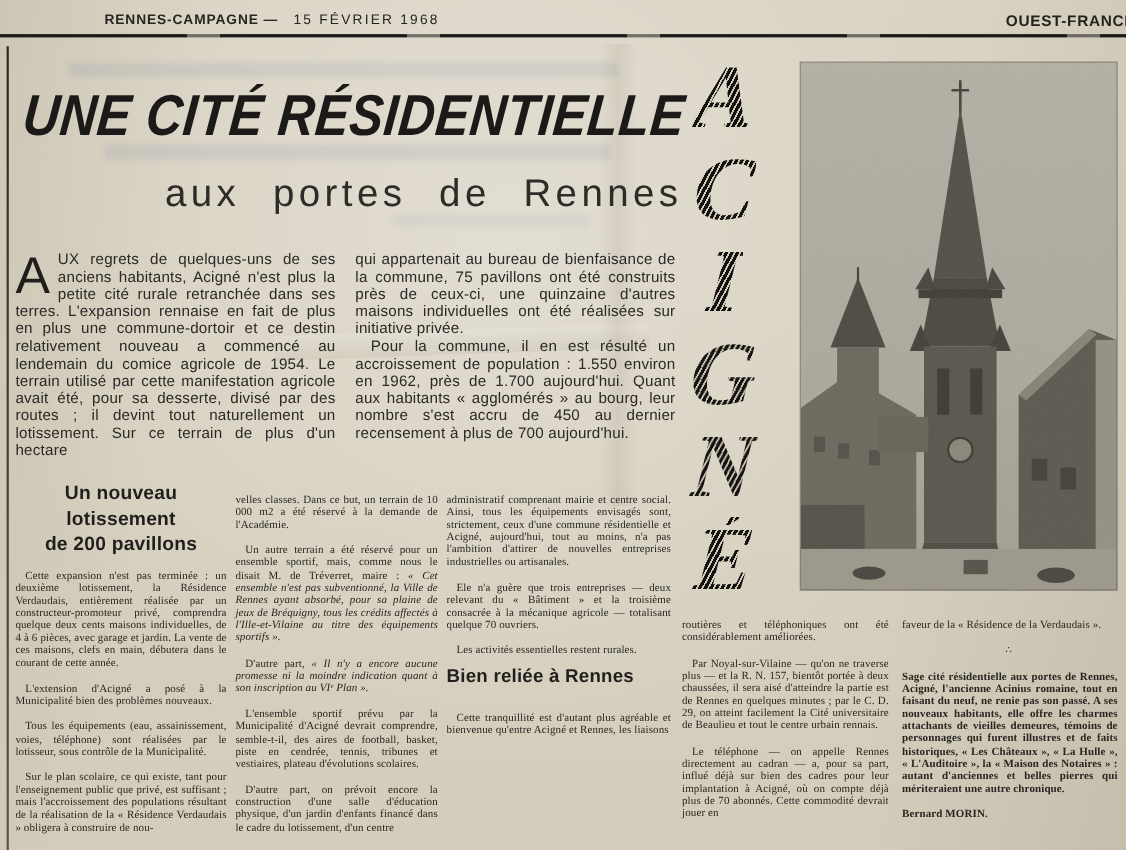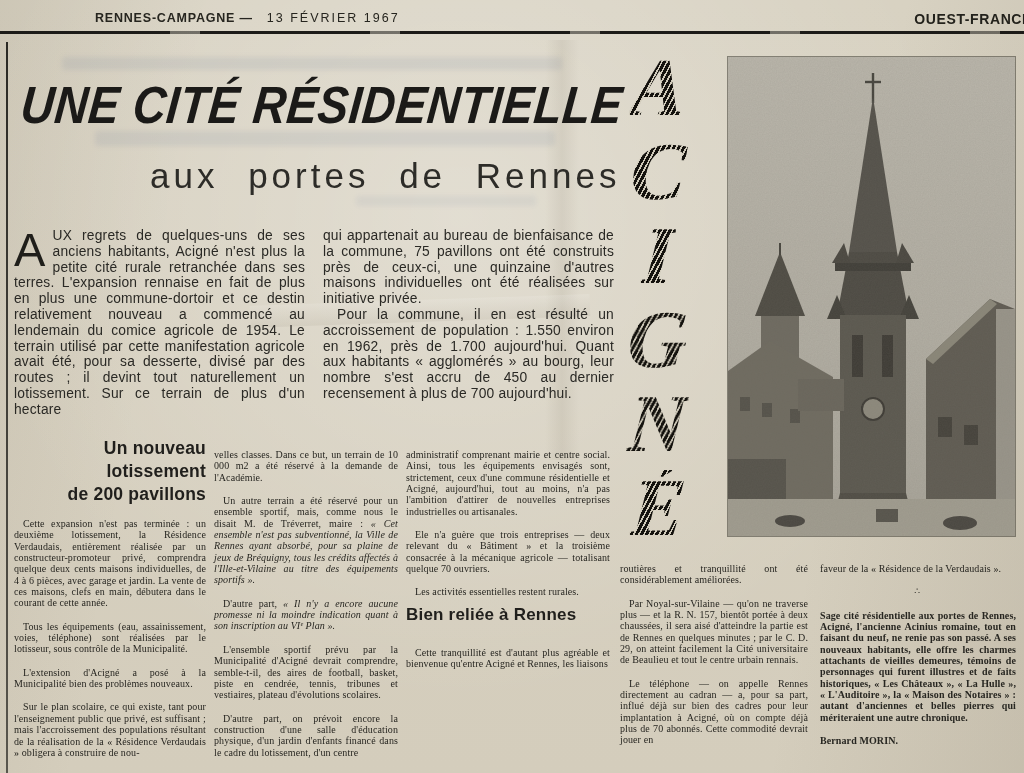--- a/index.html
+++ b/index.html
@@ -65,38 +65,38 @@
   .bcol{position:absolute; text-align:justify; font-size:10px; line-height:11.35px;
     color:#272621; letter-spacing:0.1px;}
   .bcol p{margin:12px 0 2px 0; text-indent:9px;}
   .bcol p.cont{text-indent:0;}
   .col1{left:14px;  top:437px; width:192px;}
   .col2{left:214px; top:437px; width:184px;}
   .col3{left:406px; top:437px; width:204px;}
   .col4{left:620px; top:551px; width:188px;}
   .col5{left:820px; top:551px; width:196px;}
   .sec-heading{font-family:"Liberation Sans",sans-serif; font-weight:700; font-size:17.5px;
-    line-height:23px; color:#201f1c; text-align:right; text-indent:0 !important;
+    line-height:23px; color:#201f1c; text-align:center; text-indent:0 !important;
     letter-spacing:0.2px; margin:0 0 7px 0;}
   .sec-heading2{font-family:"Liberation Sans",sans-serif; font-weight:700; font-size:17px;
     line-height:20px; color:#201f1c; text-align:left; text-indent:0 !important;
     letter-spacing:0.2px; margin:7px 0 22px 0;}
   .q{font-style:italic;}
   .bold-para{font-weight:700;}
   .sep{text-align:center; text-indent:0 !important; letter-spacing:2px; font-size:9px; margin:3px 0 3px 0;}
   .byline{font-weight:700; text-align:left; text-indent:0 !important; padding-right:6px;font-family:Liberation Serif, serif;}
 </style>
 </head>
 <body>
 
 <div class="page">
 
   <div class="masthead">
     <div class="mast-left">
-      <span>RENNES-CAMPAGNE —</span><span class="mast-date">13  FÉVRIER  1967</span>
+      <span>RENNES-CAMPAGNE —</span><span class="mast-date">15  FÉVRIER  1968</span>
     </div>
     <div class="mast-right">OUEST-FRANCE</div>
   </div>
   <div class="mast-rule"></div>
   <div class="left-rule"></div>
 
   <div class="ghost" style="left:62px; top:57px; width:500px; height:13px;"></div>
   <div class="ghost" style="left:95px; top:131px; width:460px; height:15px;"></div>
   <div class="ghost" style="left:356px; top:196px; width:180px; height:10px; opacity:.7;"></div>
 
@@ -186,43 +186,43 @@
       <p class="indent">Pour la commune, il en est résulté un accroissement de population : 1.550 environ en 1962, près de 1.700 aujourd'hui. Quant aux habitants « agglomérés » au bourg, leur nombre s'est accru de 450 au dernier recensement à plus de 700 aujourd'hui.</p>
     </div>
   </div>
 
   <div class="bcol col1">
     <div class="sec-heading">
       <div>Un nouveau lotissement</div>
       <div>de 200 pavillons</div>
     </div>
     <p>Cette expansion n'est pas terminée : un deuxième lotissement, la Résidence Verdaudais, entièrement réalisée par un constructeur-promoteur privé, comprendra quelque deux cents maisons individuelles, de 4 à 6 pièces, avec garage et jardin. La vente de ces maisons, clefs en main, débutera dans le courant de cette année.</p>
+    <p>L'extension d'Acigné a posé à la Municipalité bien des problèmes nouveaux.</p>
     <p>Tous les équipements (eau, assainissement, voies, téléphone) sont réalisées par le lotisseur, sous contrôle de la Municipalité.</p>
-    <p>L'extension d'Acigné a posé à la Municipalité bien des problèmes nouveaux.</p>
     <p>Sur le plan scolaire, ce qui existe, tant pour l'enseignement public que privé, est suffisant ; mais l'accroissement des populations résultant de la réalisation de la « Résidence Verdaudais » obligera à construire de nou-</p>
   </div>
 
   <div class="bcol col2">
     <p class="cont">velles classes. Dans ce but, un terrain de 10 000 m2 a été réservé à la demande de l'Académie.</p>
     <p><span>Un autre terrain a été réservé pour un ensemble sportif, mais, comme nous le disait M. de Tréverret, maire : </span><span class="q">« Cet ensemble n'est pas subventionné, la Ville de Rennes ayant absorbé, pour sa plaine de jeux de Bréquigny, tous les crédits affectés à l'Ille-et-Vilaine au titre des équipements sportifs ».</span></p>
     <p><span>D'autre part, </span><span class="q">« Il n'y a encore aucune promesse ni la moindre indication quant à son inscription au VIᵉ Plan ».</span></p>
     <p>L'ensemble sportif prévu par la Municipalité d'Acigné devrait comprendre, semble-t-il, des aires de football, basket, piste en cendrée, tennis, tribunes et vestiaires, plateau d'évolutions scolaires.</p>
     <p>D'autre part, on prévoit encore la construction d'une salle d'éducation physique, d'un jardin d'enfants financé dans le cadre du lotissement, d'un centre</p>
   </div>
 
   <div class="bcol col3">
     <p class="cont">administratif comprenant mairie et centre social. Ainsi, tous les équipements envisagés sont, strictement, ceux d'une commune résidentielle et Acigné, aujourd'hui, tout au moins, n'a pas l'ambition d'attirer de nouvelles entreprises industrielles ou artisanales.</p>
     <p>Ele n'a guère que trois entreprises — deux relevant du « Bâtiment » et la troisième consacrée à la mécanique agricole — totalisant quelque 70 ouvriers.</p>
     <p>Les activités essentielles restent rurales.</p>
     <div class="sec-heading2">Bien reliée à Rennes</div>
     <p>Cette tranquillité est d'autant plus agréable et bienvenue qu'entre Acigné et Rennes, les liaisons</p>
   </div>
 
   <div class="bcol col4">
-    <p class="cont">routières et tranquillité ont été considérablement améliorées.</p>
+    <p class="cont">routières et téléphoniques ont été considérablement améliorées.</p>
     <p>Par Noyal-sur-Vilaine — qu'on ne traverse plus — et la R. N. 157, bientôt portée à deux chaussées, il sera aisé d'atteindre la partie est de Rennes en quelques minutes ; par le C. D. 29, on atteint facilement la Cité universitaire de Beaulieu et tout le centre urbain rennais.</p>
     <p>Le téléphone — on appelle Rennes directement au cadran — a, pour sa part, influé déjà sur bien des cadres pour leur implantation à Acigné, où on compte déjà plus de 70 abonnés. Cette commodité devrait jouer en</p>
   </div>
 
   <div class="bcol col5">
     <p class="cont">faveur de la « Résidence de la Verdaudais ».</p>
     <p class="sep">∴</p>
     <p class="cont bold-para">Sage cité résidentielle aux portes de Rennes, Acigné, l'ancienne Acinius romaine, tout en faisant du neuf, ne renie pas son passé. A ses nouveaux habitants, elle offre les charmes attachants de vieilles demeures, témoins de personnages qui furent illustres et de faits historiques, « Les Châteaux », « La Hulle », « L'Auditoire », la « Maison des Notaires » : autant d'anciennes et belles pierres qui mériteraient une autre chronique.</p>
     <p class="byline">Bernard MORIN.</p>
   </div>

